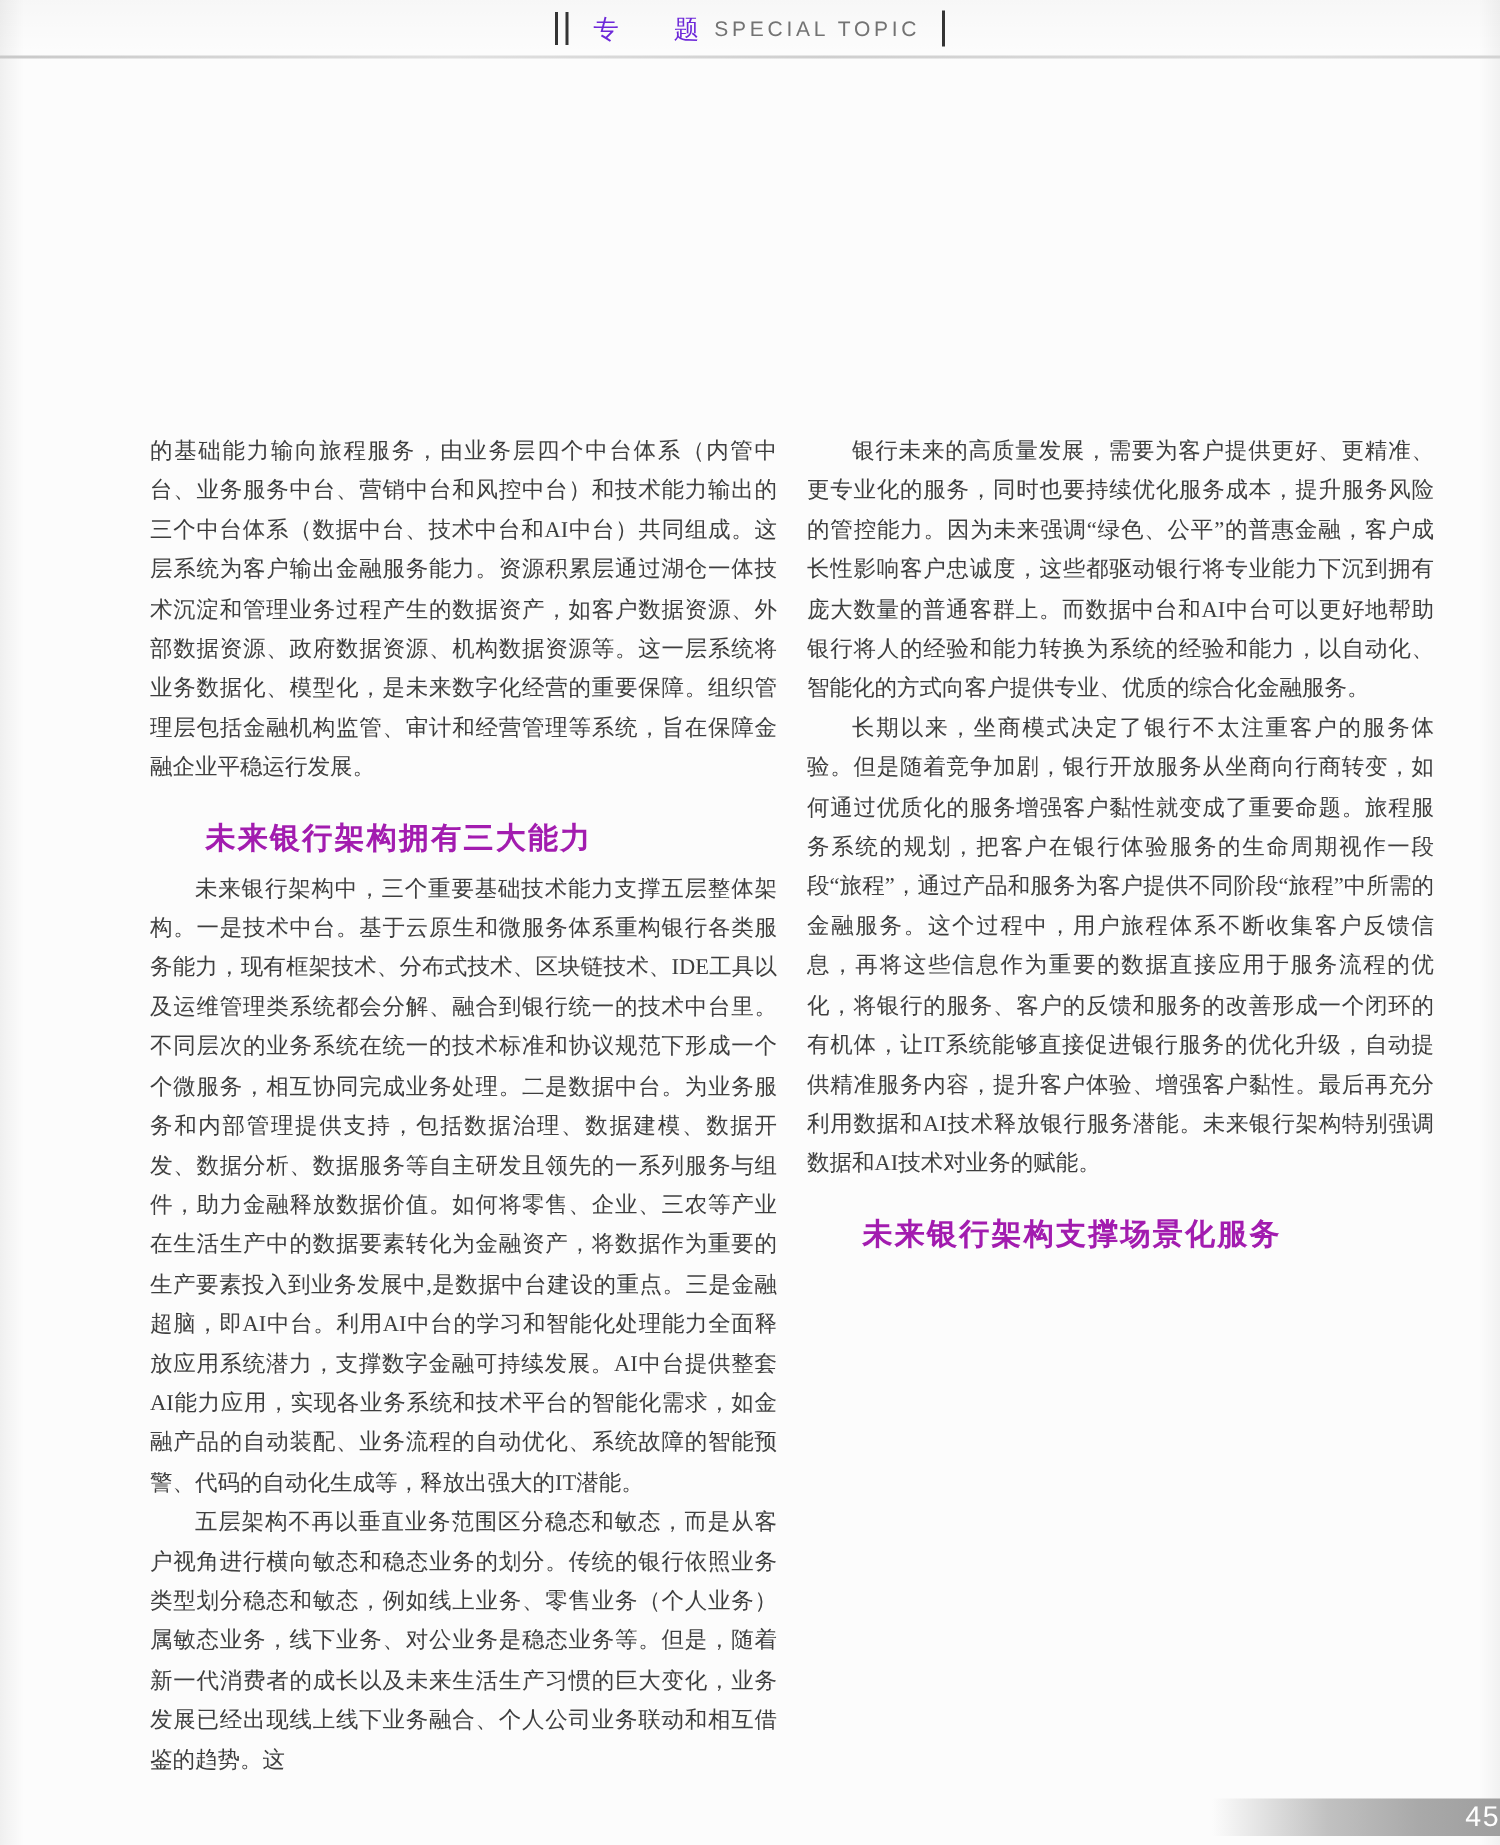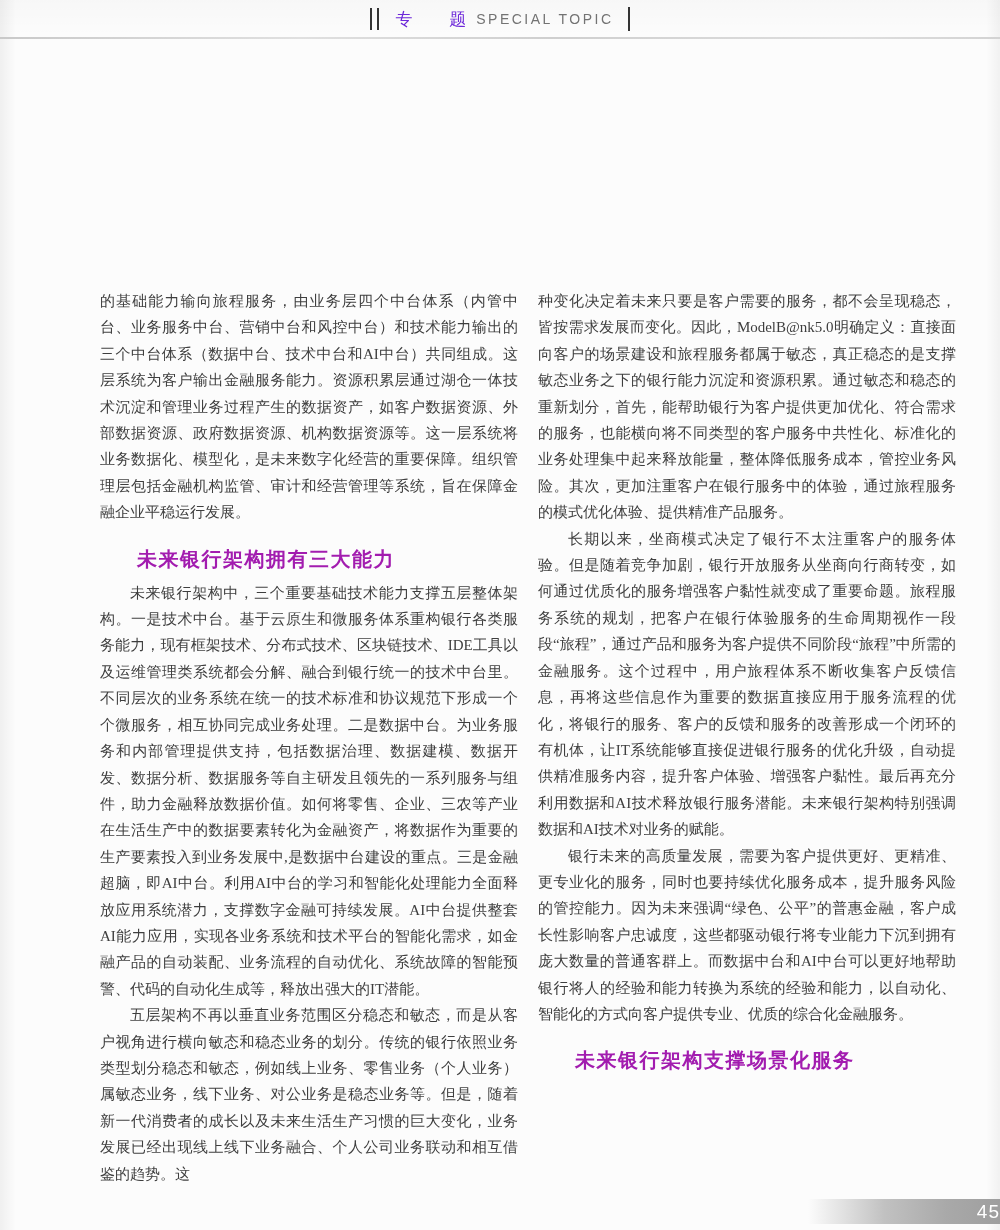--- a/index.html
+++ b/index.html
@@ -83,22 +83,21 @@
 
 <main class="columns">
   <section class="col">
     <p>的基础能力输向旅程服务，由业务层四个中台体系（内管中台、业务服务中台、营销中台和风控中台）和技术能力输出的三个中台体系（数据中台、技术中台和AI中台）共同组成。这层系统为客户输出金融服务能力。资源积累层通过湖仓一体技术沉淀和管理业务过程产生的数据资产，如客户数据资源、外部数据资源、政府数据资源、机构数据资源等。这一层系统将业务数据化、模型化，是未来数字化经营的重要保障。组织管理层包括金融机构监管、审计和经营管理等系统，旨在保障金融企业平稳运行发展。</p>
     <h2 class="sec">未来银行架构拥有三大能力</h2>
     <p class="indent">未来银行架构中，三个重要基础技术能力支撑五层整体架构。一是技术中台。基于云原生和微服务体系重构银行各类服务能力，现有框架技术、分布式技术、区块链技术、IDE工具以及运维管理类系统都会分解、融合到银行统一的技术中台里。不同层次的业务系统在统一的技术标准和协议规范下形成一个个微服务，相互协同完成业务处理。二是数据中台。为业务服务和内部管理提供支持，包括数据治理、数据建模、数据开发、数据分析、数据服务等自主研发且领先的一系列服务与组件，助力金融释放数据价值。如何将零售、企业、三农等产业在生活生产中的数据要素转化为金融资产，将数据作为重要的生产要素投入到业务发展中,是数据中台建设的重点。三是金融超脑，即AI中台。利用AI中台的学习和智能化处理能力全面释放应用系统潜力，支撑数字金融可持续发展。AI中台提供整套AI能力应用，实现各业务系统和技术平台的智能化需求，如金融产品的自动装配、业务流程的自动优化、系统故障的智能预警、代码的自动化生成等，释放出强大的IT潜能。</p>
     <p class="indent">五层架构不再以垂直业务范围区分稳态和敏态，而是从客户视角进行横向敏态和稳态业务的划分。传统的银行依照业务类型划分稳态和敏态，例如线上业务、零售业务（个人业务）属敏态业务，线下业务、对公业务是稳态业务等。但是，随着新一代消费者的成长以及未来生活生产习惯的巨大变化，业务发展已经出现线上线下业务融合、个人公司业务联动和相互借鉴的趋势。这</p>
   </section>
 
   <section class="col">
-    <p>种变化决定着未来只要是客户需要的服务，都不会呈现稳态，皆按需求发展而变化。因此，ModelB@nk5.0明确定义：直接面向客户的场景建设和旅程服务都属于敏态，真正稳态的是支撑敏态业务之下的银行能力沉淀和资源积累。通过敏态和稳态的重新划分，首先，能帮助银行为客户提供更加优化、符合需求的服务，也能横向将不同类型的客户服务中共性化、标准化的业务处理集中起来释放能量，整体降低服务成本，管控业务风险。其次，更加注重客户在银行服务中的体验，通过旅程服务的模式优化体验、提供精准产品服务。</p>
+    <p class="indent">银行未来的高质量发展，需要为客户提供更好、更精准、更专业化的服务，同时也要持续优化服务成本，提升服务风险的管控能力。因为未来强调“绿色、公平”的普惠金融，客户成长性影响客户忠诚度，这些都驱动银行将专业能力下沉到拥有庞大数量的普通客群上。而数据中台和AI中台可以更好地帮助银行将人的经验和能力转换为系统的经验和能力，以自动化、智能化的方式向客户提供专业、优质的综合化金融服务。</p>
     <p class="indent">长期以来，坐商模式决定了银行不太注重客户的服务体验。但是随着竞争加剧，银行开放服务从坐商向行商转变，如何通过优质化的服务增强客户黏性就变成了重要命题。旅程服务系统的规划，把客户在银行体验服务的生命周期视作一段段“旅程”，通过产品和服务为客户提供不同阶段“旅程”中所需的金融服务。这个过程中，用户旅程体系不断收集客户反馈信息，再将这些信息作为重要的数据直接应用于服务流程的优化，将银行的服务、客户的反馈和服务的改善形成一个闭环的有机体，让IT系统能够直接促进银行服务的优化升级，自动提供精准服务内容，提升客户体验、增强客户黏性。最后再充分利用数据和AI技术释放银行服务潜能。未来银行架构特别强调数据和AI技术对业务的赋能。</p>
-    <p class="indent">银行未来的高质量发展，需要为客户提供更好、更精准、更专业化的服务，同时也要持续优化服务成本，提升服务风险的管控能力。因为未来强调“绿色、公平”的普惠金融，客户成长性影响客户忠诚度，这些都驱动银行将专业能力下沉到拥有庞大数量的普通客群上。而数据中台和AI中台可以更好地帮助银行将人的经验和能力转换为系统的经验和能力，以自动化、智能化的方式向客户提供专业、优质的综合化金融服务。</p>
     <h2 class="sec">未来银行架构支撑场景化服务</h2>
   </section>
 </main>
 
 <footer class="page-num-bar">
   <span class="page-num">45</span>
 </footer>
 
 </body></html>

